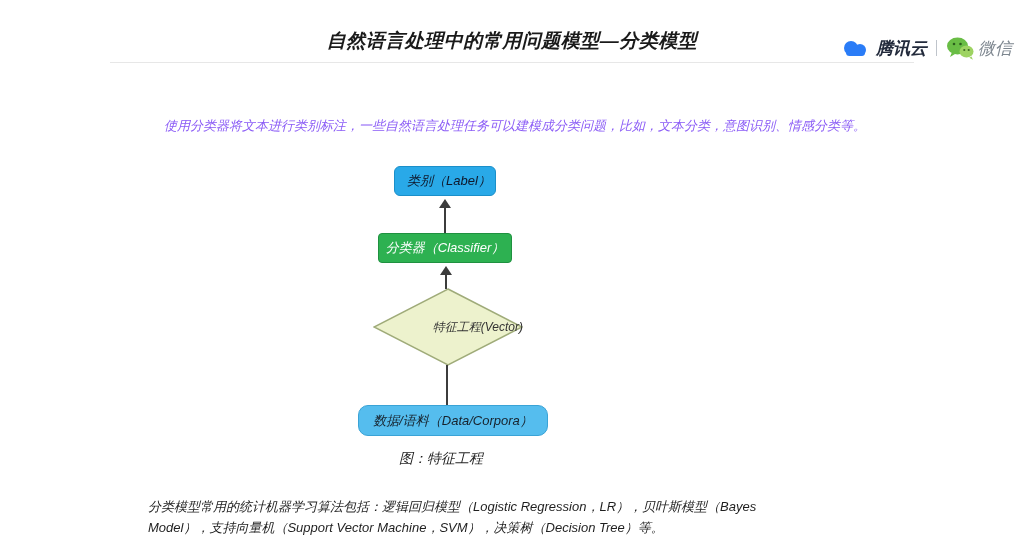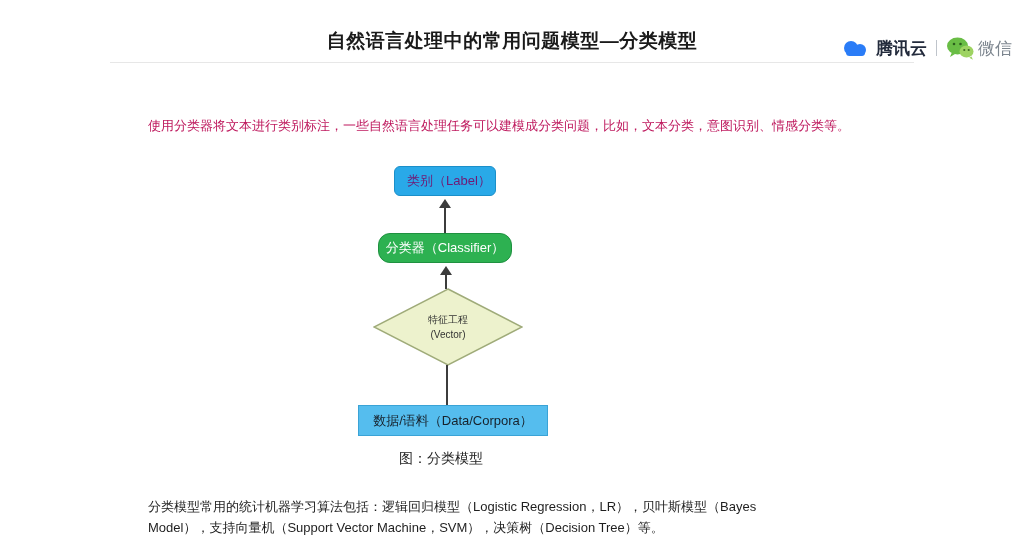--- a/index.html
+++ b/index.html
@@ -1,47 +1,47 @@
 <!DOCTYPE html>
 <html><head>
 <meta charset="utf-8">
 <style>
   * { margin:0; padding:0; box-sizing:border-box; }
   html,body { background:#ffffff; }
   body { font-family:"Liberation Sans","DejaVu Sans",sans-serif; }
-  .page { position:relative; width:1024px; height:559px; background:#ffffff; overflow:hidden; }
+  .page { position:relative; width:1024px; height:559px; background:#ffffff; overflow:hidden;font-style:italic; }
 
   .title { position:absolute; top:28px; left:0; width:100%; text-align:center;
            font-size:19px; font-weight:bold; color:#1a1a1a; letter-spacing:.5px; }
 
   .brand { position:absolute; top:16px; right:12px; display:flex; align-items:center; height:30px;margin-top:17px; }
   .tc-label { font-size:17px; font-weight:bold; color:#232b3c; margin-left:4px; }
   .sep { width:1px; height:16px; background:#bfc4cb; margin:0 9px; }
   .wx-label { font-size:17px; color:#7d868f; margin-left:4px; }
 
   .divider { position:absolute; top:62px; left:110px; right:110px; height:1px; background:#e7e7e7; }
 
   .heading { position:absolute; left:120px; top:86px; font-size:13px; font-weight:bold; color:#1f1f1f; }
-  .intro   { position:absolute; left:148px; top:117px; font-size:13px; color:#be185d; }
+  .intro   { position:absolute; left:164px; top:117px; font-size:13px; color:#8b5cf6; }
 
   .node { position:absolute; display:flex; align-items:center; justify-content:center;
           font-size:13px; border:1px solid transparent; }
   .label-node      { left:394px; top:166px; width:102px; height:30px; border-radius:6px; }
-  .classifier-node { left:378px; top:233px; width:134px; height:30px; border-radius:12px; }
-  .data-node       { left:358px; top:405px; width:190px; height:31px; border-radius:0; }
+  .classifier-node { left:378px; top:233px; width:134px; height:30px; border-radius:4px; }
+  .data-node       { left:358px; top:405px; width:190px; height:31px; border-radius:10px; }
 
   .vline { position:absolute; width:2px; background:#3c3c3c; }
   .arrowhead { position:absolute; width:0; height:0;
                border-left:6px solid transparent; border-right:6px solid transparent;
                border-bottom:9px solid #3c3c3c; }
 
   .diamond-wrap { position:absolute; left:373px; top:288px; width:150px; height:78px; }
   .diamond-wrap svg { display:block; }
-  .diamond-text { position:absolute; inset:0; display:flex; flex-direction:column;
-                  align-items:center; justify-content:center; font-size:10px; line-height:1.5; }
+  .diamond-text { position:absolute; inset:0; display:flex; flex-direction:row;
+                  align-items:center; justify-content:flex-end; font-size:12px; line-height:1.5; }
 
   .caption { position:absolute; left:399px; top:450px; font-size:14px; color:#1f1f1f; }
 
   .algorithms { position:absolute; left:148px; top:497px; width:664px;
                 font-size:13px; line-height:1.6; color:#1f1f1f; }
 
   .watermark { position:absolute; right:12px; bottom:6px;
                font-family:"DejaVu Sans Mono",monospace; font-size:15px;
                color:#c6cdd8; letter-spacing:.5px; }
 </style>
@@ -76,21 +76,21 @@
     </svg>
     <span class="wx-label">微信</span>
   </div>
 
   <div class="divider"></div>
 
   <div class="intro">使用分类器将文本进行类别标注，一些自然语言处理任务可以建模成分类问题，比如，文本分类，意图识别、情感分类等。</div>
 
   <div>
 
-    <div class="node label-node" style="background: rgb(41, 169, 232); border-color: rgb(27, 143, 201); color: #701a75; padding-left: 8px;">
+    <div class="node label-node" style="background: rgb(41, 169, 232); border-color: rgb(27, 143, 201); color: #0f172a; padding-left: 8px;">
       <span>类别（Label）</span>
     </div>
 
     <div class="arrowhead" style="left:439px; top:199px;"></div>
     <div class="vline" style="left:444px; top:208px; height:25px;"></div>
 
     <div class="node classifier-node" style="background: rgb(45, 177, 81); border-color: rgb(31, 145, 64); color: rgb(255, 255, 255);">
       <span>分类器（Classifier）</span>
     </div>
 
@@ -106,19 +106,19 @@
         <div>(Vector)</div>
       </div>
     </div>
 
     <div class="vline" style="left:446px; top:365px; height:40px;"></div>
 
     <div class="node data-node" style="background: rgb(85, 189, 238); border-color: rgb(58, 163, 214); color: rgb(23, 33, 43);">
       <span>数据/语料（Data/Corpora）</span>
     </div>
 
-    <div class="caption">图：分类模型</div>
+    <div class="caption">图：特征工程</div>
   </div>
 
   <div class="algorithms">分类模型常用的统计机器学习算法包括：逻辑回归模型（Logistic Regression，LR），贝叶斯模型（Bayes Model），支持向量机（Support Vector Machine，SVM），决策树（Decision Tree）等。</div>
 
 
 </div>
 
 </body></html>

